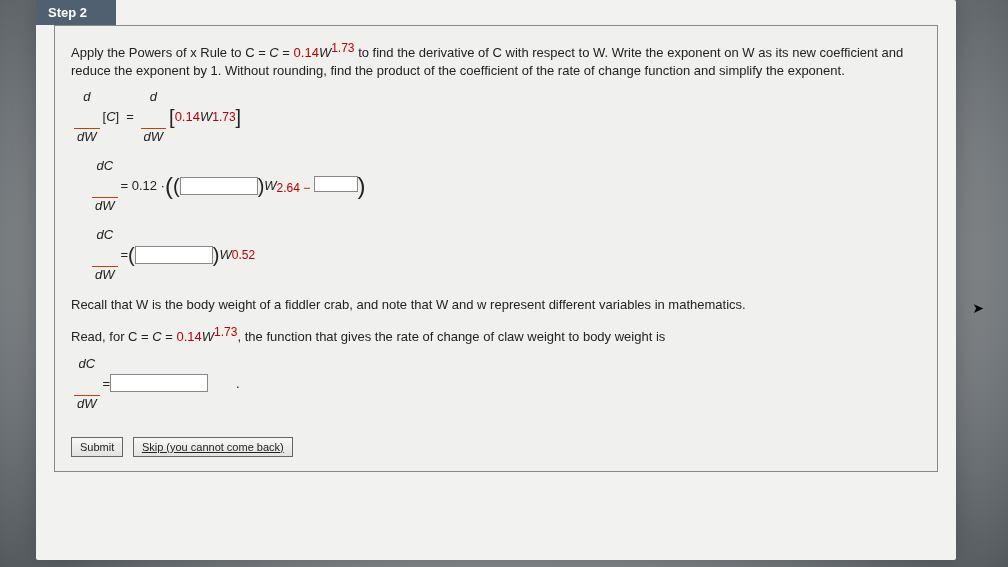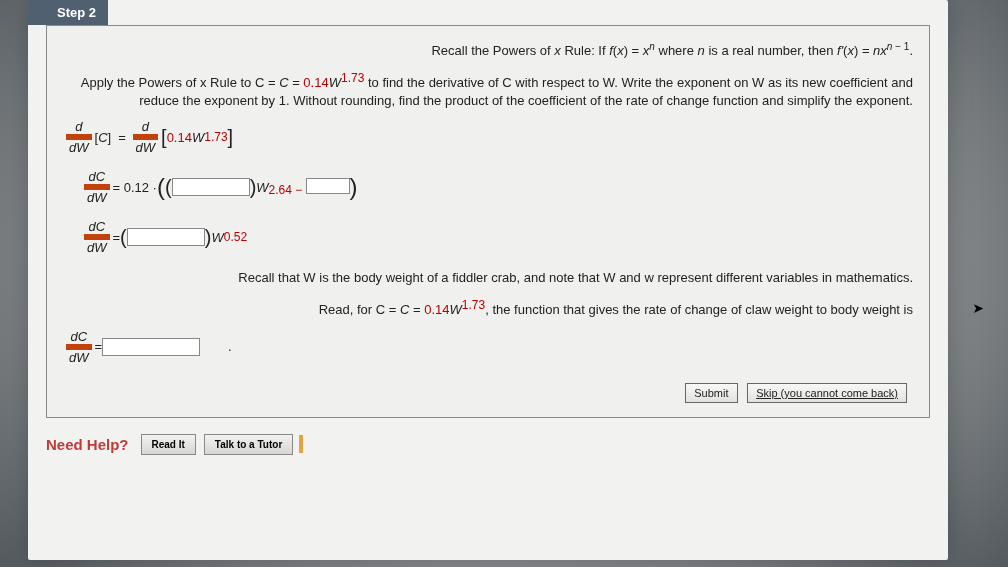--- a/index.html
+++ b/index.html
@@ -7,28 +7,27 @@
       font-family: 'Trebuchet MS', Verdana, Arial, sans-serif;
       background: radial-gradient(ellipse 70% 90% at 50% 45%, #c8cccc 0%, #888c8f 60%, #4a5055 100%);
       width: 1008px;
       height: 567px;
       padding: 0;
       position: relative;
       overflow: hidden;
     }
     .page {
       position: absolute;
-      left: 28px;
+      left: 36px;
       top: 0;
       width: 920px;
       height: 560px;
       background: #f2f2f0;
       border-radius: 2px;
       box-shadow: 0 0 25px rgba(0,0,0,.25);
-      text-align: right;
     }
     .step-header {
       background: #506070;
       color: #fff;
       font-weight: bold;
       font-size: 13px;
       padding: 5px 12px;
       width: 80px;
     }
     .box {
@@ -43,21 +42,21 @@
     .math-line { margin: 10px 0 14px 0; display: flex; align-items: center; flex-wrap: wrap; }
     .frac {
       display: inline-flex;
       flex-direction: column;
       align-items: center;
       vertical-align: middle;
       margin: 0 3px;
       font-style: italic;
     }
     .frac .num { padding: 0 3px; }
-    .frac .den { border-top: 6px solid #c2410c; padding: 0 3px; }
+    .frac .den { border-top: 1px solid #c2410c; padding: 0 3px; margin-top: 24px; }
     .ital { font-style: italic; }
     sup { font-size: 10px; }
     .input-blank {
       display: inline-block;
       width: 78px;
       height: 18px;
       background: #fff;
       border: 1px solid #888;
       vertical-align: middle;
     }
@@ -116,23 +115,20 @@
       color: #000;
     }
   </style>
 </head>
 <body>
 
 <div class="page">
   <div class="step-header">Step 2</div>
 
   <div class="box">
-    <p class="para">
-      Recall the Powers of <span class="ital">x</span> Rule: If <span class="ital">f</span>(<span class="ital">x</span>) = <span class="ital">x</span><sup><span class="ital">n</span></sup> where <span class="ital">n</span> is a real number, then <span class="ital">f'</span>(<span class="ital">x</span>) = <span class="ital">nx</span><sup><span class="ital">n</span> − 1</sup>.
-    </p>
 
     <p class="para">
       <span>Apply the Powers of x Rule to C = </span><span class="ital">C</span> = <span style="color:#b00">0.14</span><span class="ital">W</span><sup class="sup-colored">1.73</sup><span> to find the derivative of C with respect to W. Write the exponent on W as its new coefficient and reduce the exponent by 1. Without rounding, find the product of the coefficient of the rate of change function and simplify the exponent.</span>
     </p>
 
     <div class="math-line">
       <span class="frac">
           <span class="num ital">d</span>
           <span class="den ital">dW</span>
         </span>
@@ -185,27 +181,21 @@
     <div class="math-line">
       <span class="frac">
           <span class="num ital">dC</span>
           <span class="den ital">dW</span>
         </span>
       <span> = </span>
       <span class="input-blank lg"></span>
       <span style="margin-left:28px">.</span>
     </div>
 
-    <div style="margin-top:18px">
+    <div style="margin-top:26px">
       <span class="btn">Submit</span>
       <span class="btn skip">Skip (you cannot come back)</span>
     </div>
   </div>
 
-  <div class="help-row">
-    <span class="need-help">Need Help?</span>
-    <span class="help-btn">Read It</span>
-    <span class="help-btn">Talk to a Tutor</span>
-      <span class="tutor-accent"></span>
-  </div>
 </div>
 
 <div class="cursor">➤</div>
 
 </body></html>

